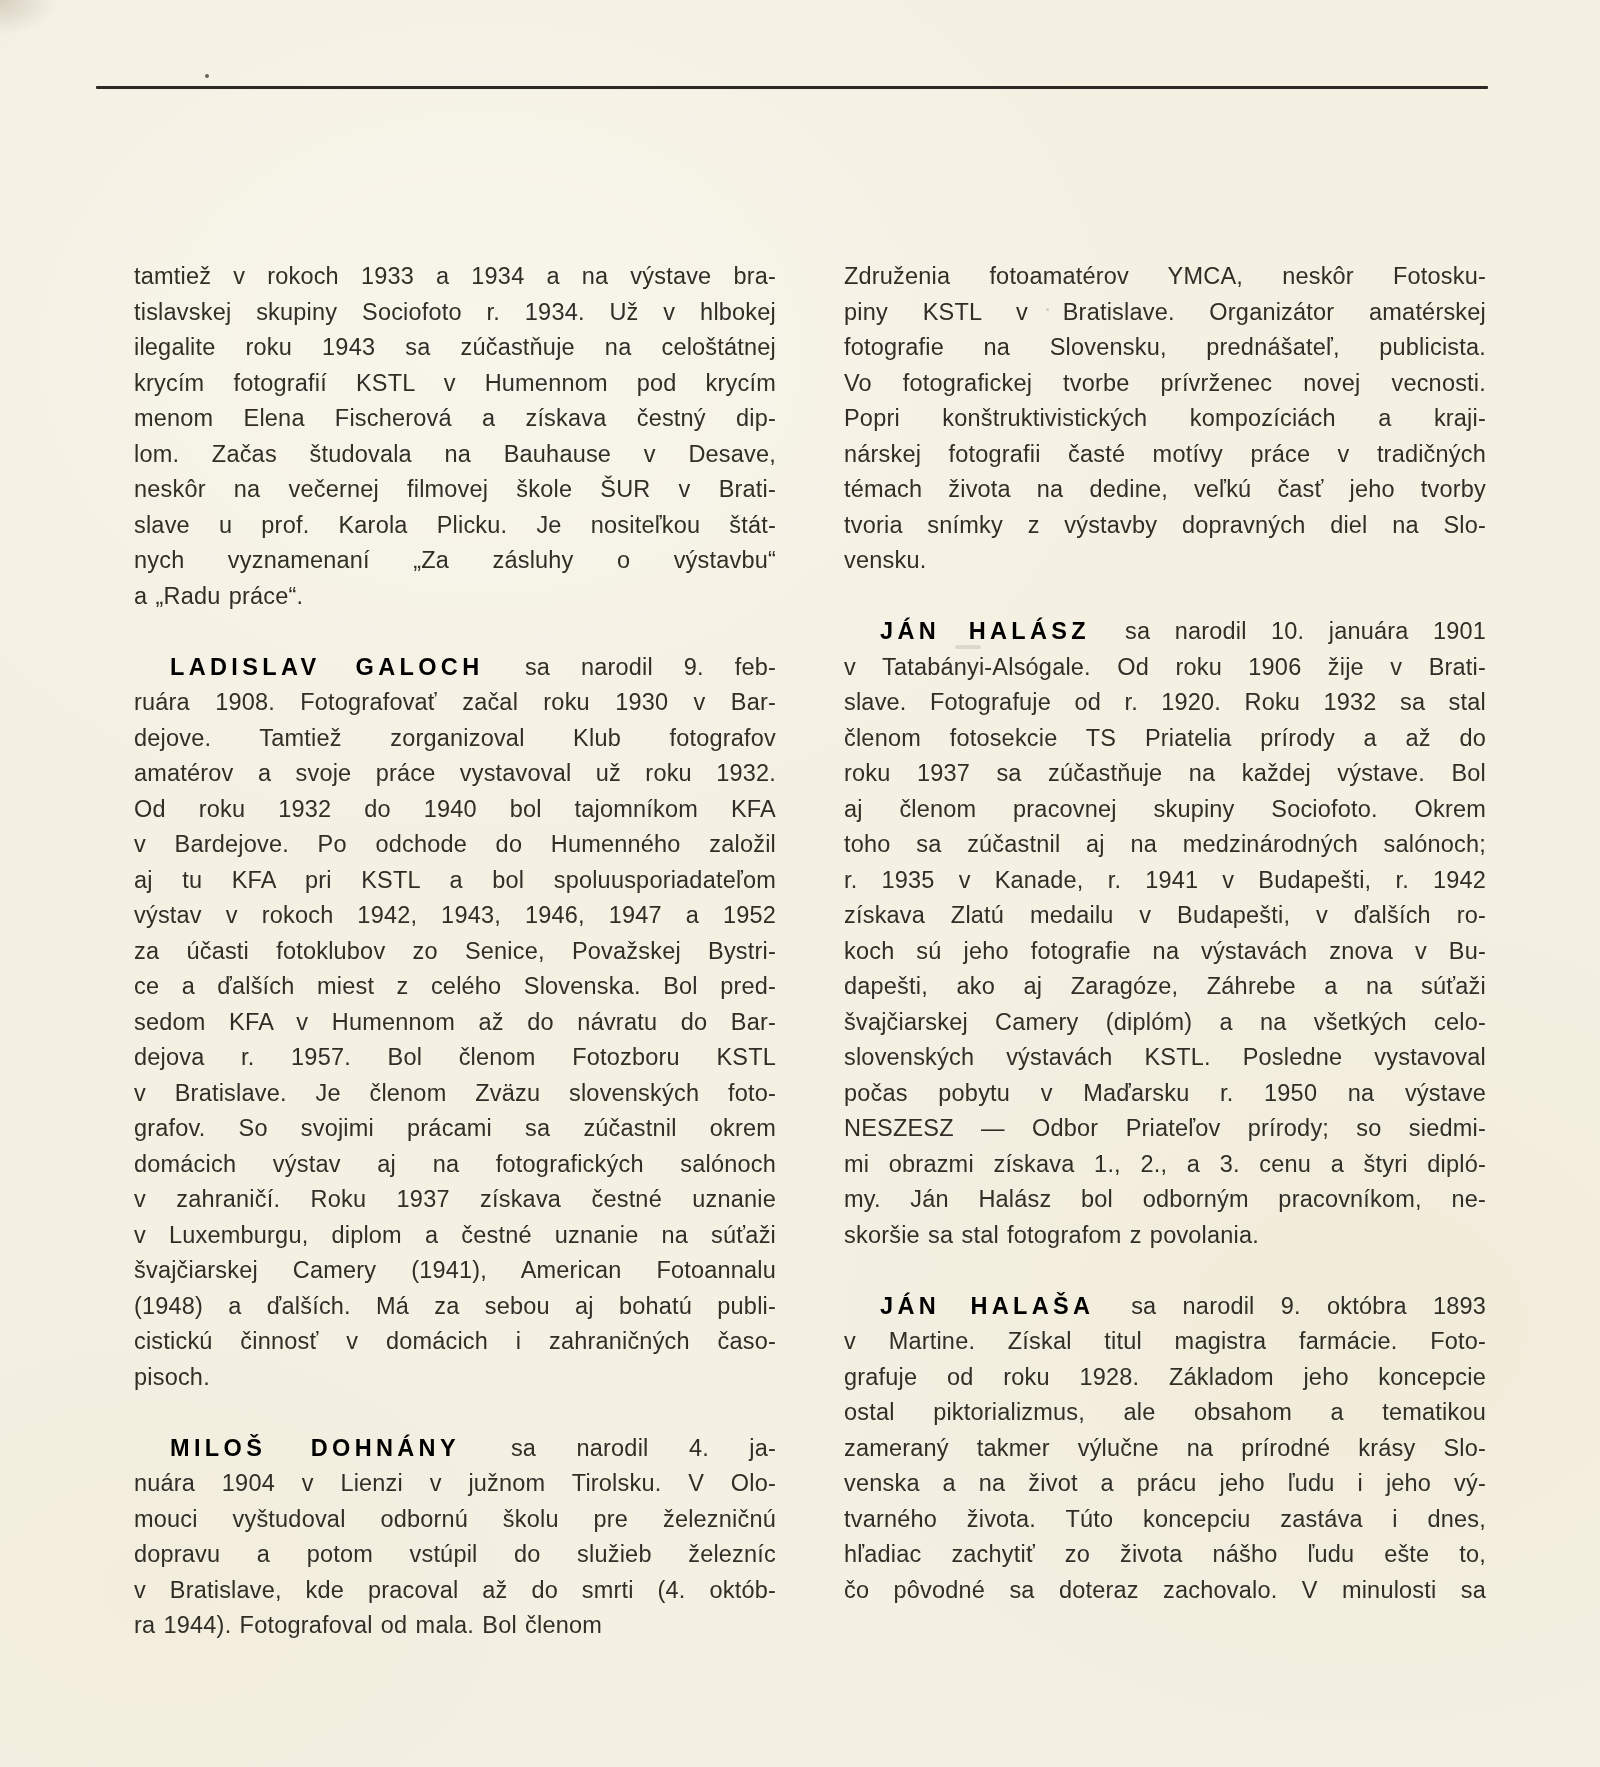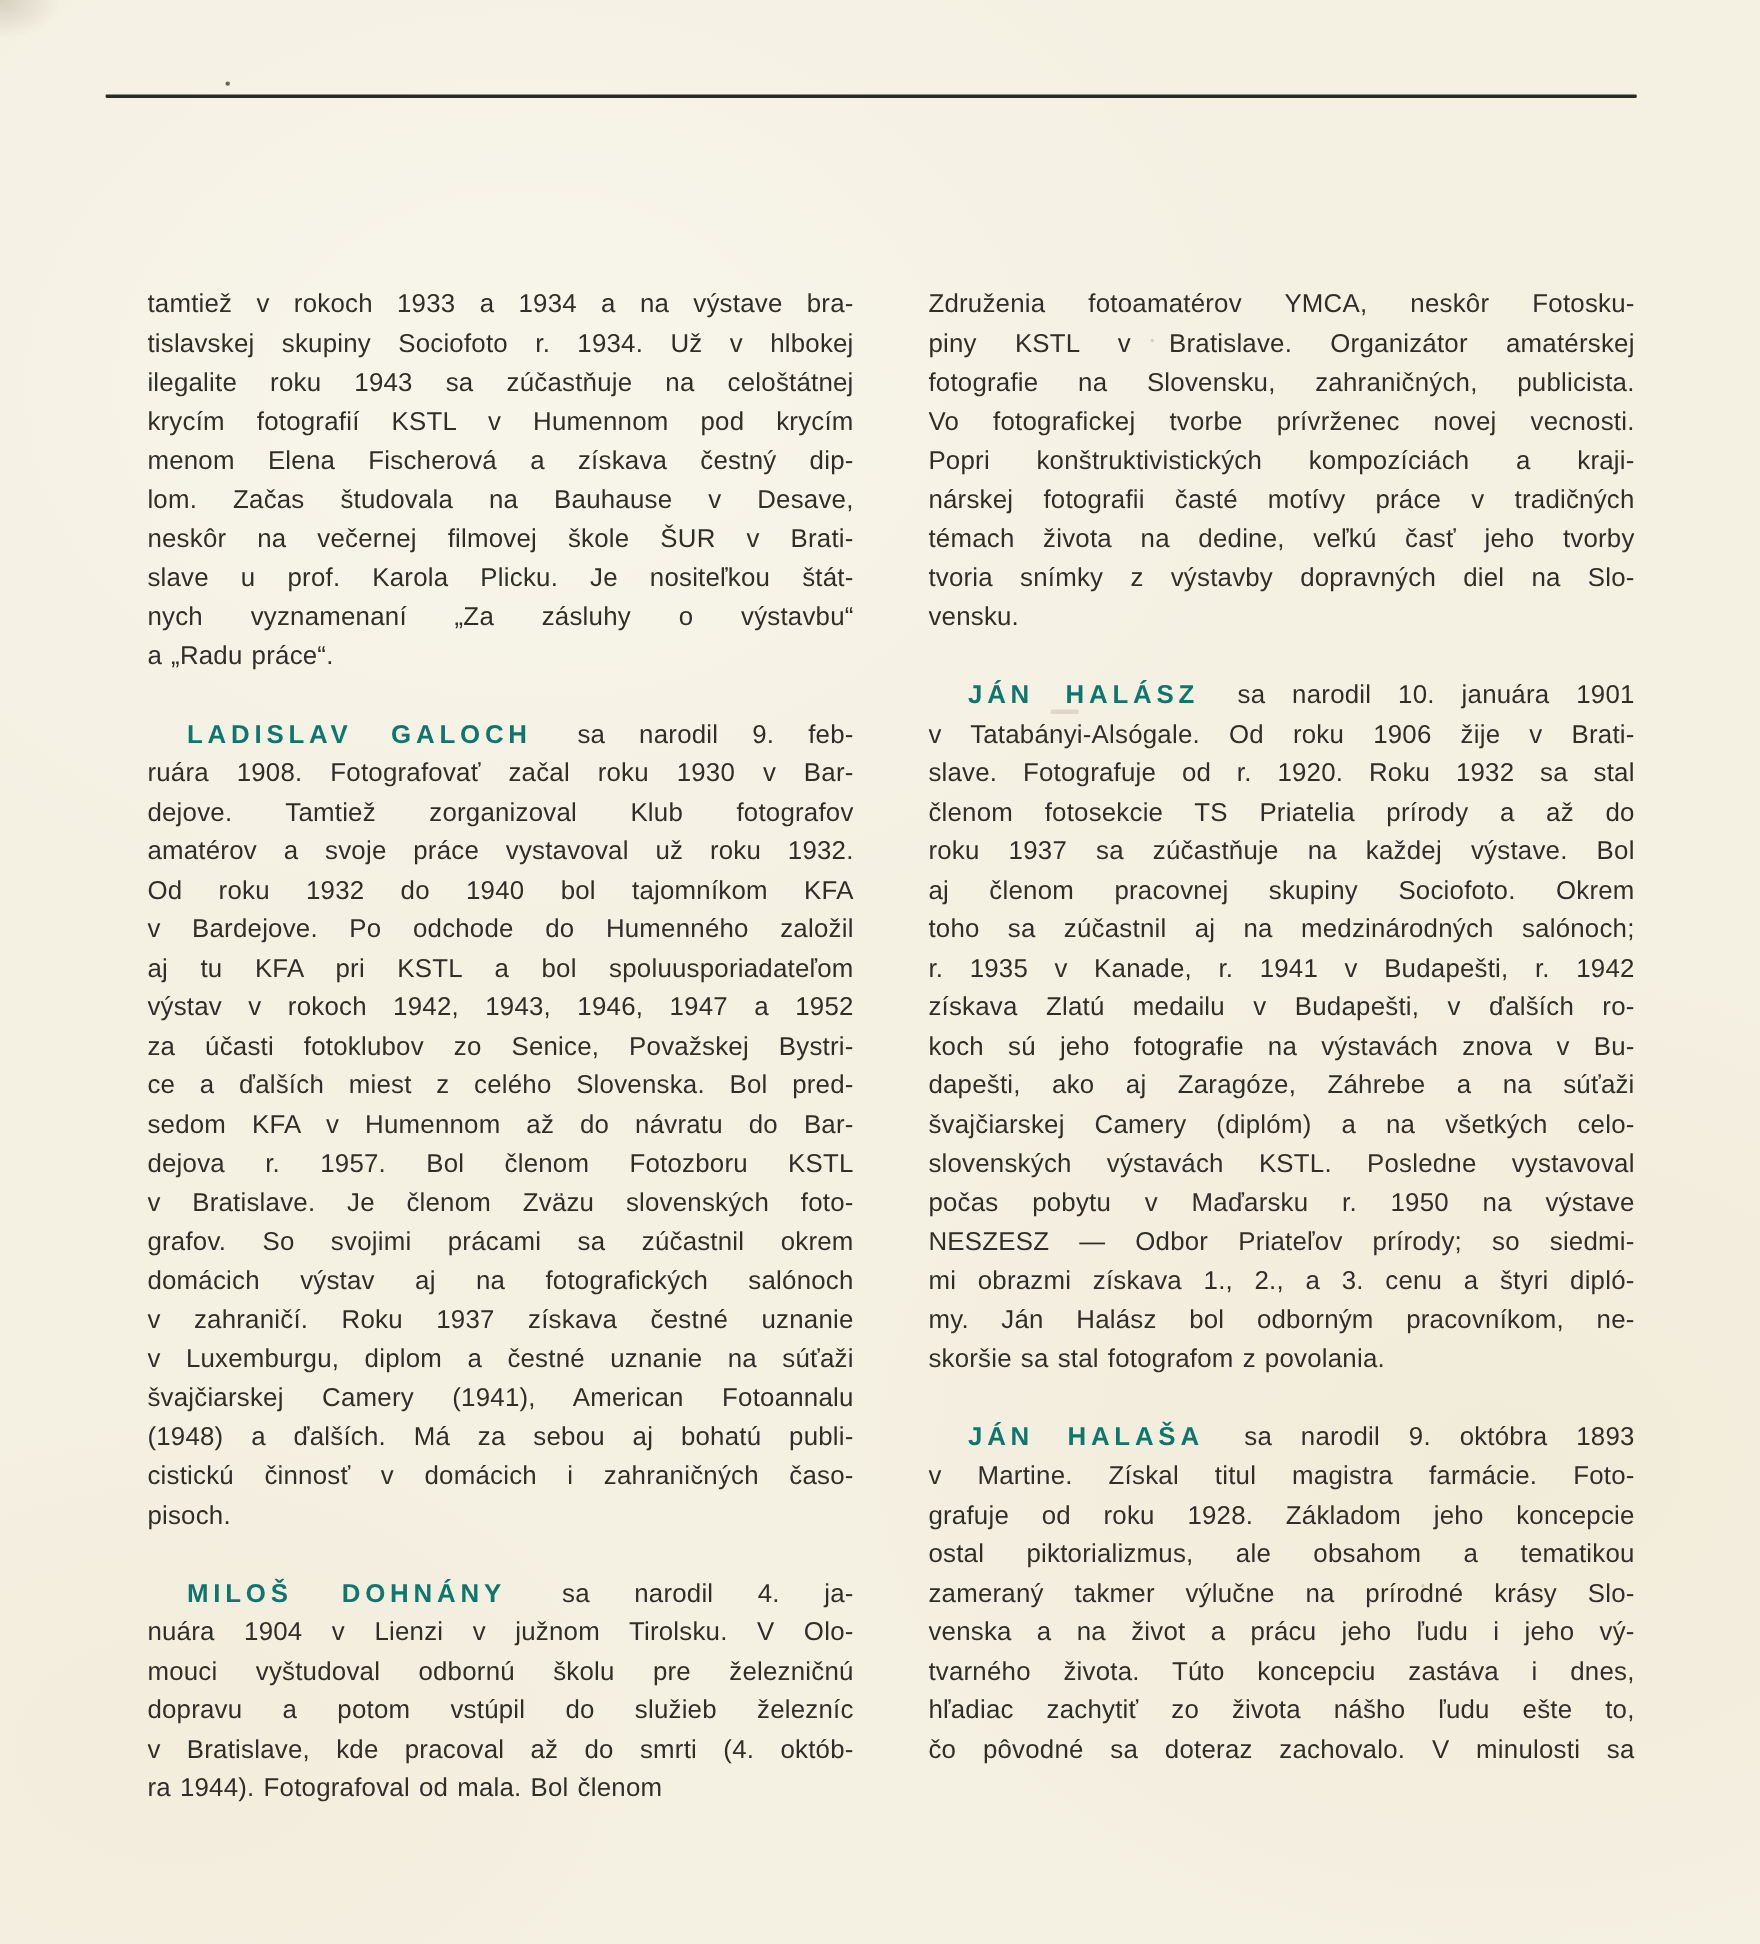--- a/index.html
+++ b/index.html
@@ -30,21 +30,21 @@
   .para + .para{margin-top:35.5px;}
   .tline{
     text-align:justify;
     text-align-last:justify;
     height:35.5px;overflow:hidden;
   }
   .tline.last{text-align-last:left;}
   .tline.indent{text-indent:36px;}
   .hname{
     font-weight:700;letter-spacing:0.185em;
-    padding-right:0.45em;color:#0f766e;
+    padding-right:0.45em;color:#000000;
   }
   .speck{position:absolute;border-radius:50%;}
   .speck.s1{left:205px;top:74px;width:4px;height:4px;background:rgba(56,50,38,0.75);}
   .speck.s2{left:452px;top:671px;width:3px;height:3px;background:rgba(90,80,60,0.30);}
   .speck.s3{left:1046px;top:308px;width:3px;height:3px;background:rgba(90,80,60,0.22);}
   .speck.s4{left:286px;top:978px;width:3px;height:3px;background:rgba(90,80,60,0.20);}
   .speck.s5{left:955px;top:645px;width:26px;height:4px;border-radius:2px;background:rgba(120,108,84,0.18);}
   .speck.s6{left:1292px;top:1440px;width:3px;height:3px;background:rgba(90,80,60,0.20);}
   .corner-shade{
     position:absolute;left:0;top:0;width:90px;height:60px;
@@ -108,21 +108,21 @@
       <div class="tline">mouci vyštudoval odbornú školu pre železničnú</div>
       <div class="tline">dopravu a potom vstúpil do služieb železníc</div>
       <div class="tline">v Bratislave, kde pracoval až do smrti (4. októb-</div>
       <div class="tline last">ra 1944). Fotografoval od mala. Bol členom</div>
     </div>
   </div>
 <div class="col col-right" id="col-right">
     <div class="para">
       <div class="tline">Združenia fotoamatérov YMCA, neskôr Fotosku-</div>
       <div class="tline">piny KSTL v Bratislave. Organizátor amatérskej</div>
-      <div class="tline">fotografie na Slovensku, zahraničných, publicista.</div>
+      <div class="tline">fotografie na Slovensku, prednášateľ, publicista.</div>
       <div class="tline">Vo fotografickej tvorbe prívrženec novej vecnosti.</div>
       <div class="tline">Popri konštruktivistických kompozíciách a kraji-</div>
       <div class="tline">nárskej fotografii časté motívy práce v tradičných</div>
       <div class="tline">témach života na dedine, veľkú časť jeho tvorby</div>
       <div class="tline">tvoria snímky z výstavby dopravných diel na Slo-</div>
       <div class="tline last">vensku.</div>
     </div>
     <div class="para">
       <div class="tline indent"><span class="hname">JÁN HALÁSZ</span><span> sa narodil 10. januára 1901</span></div>
       <div class="tline">v Tatabányi-Alsógale. Od roku 1906 žije v Brati-</div>

